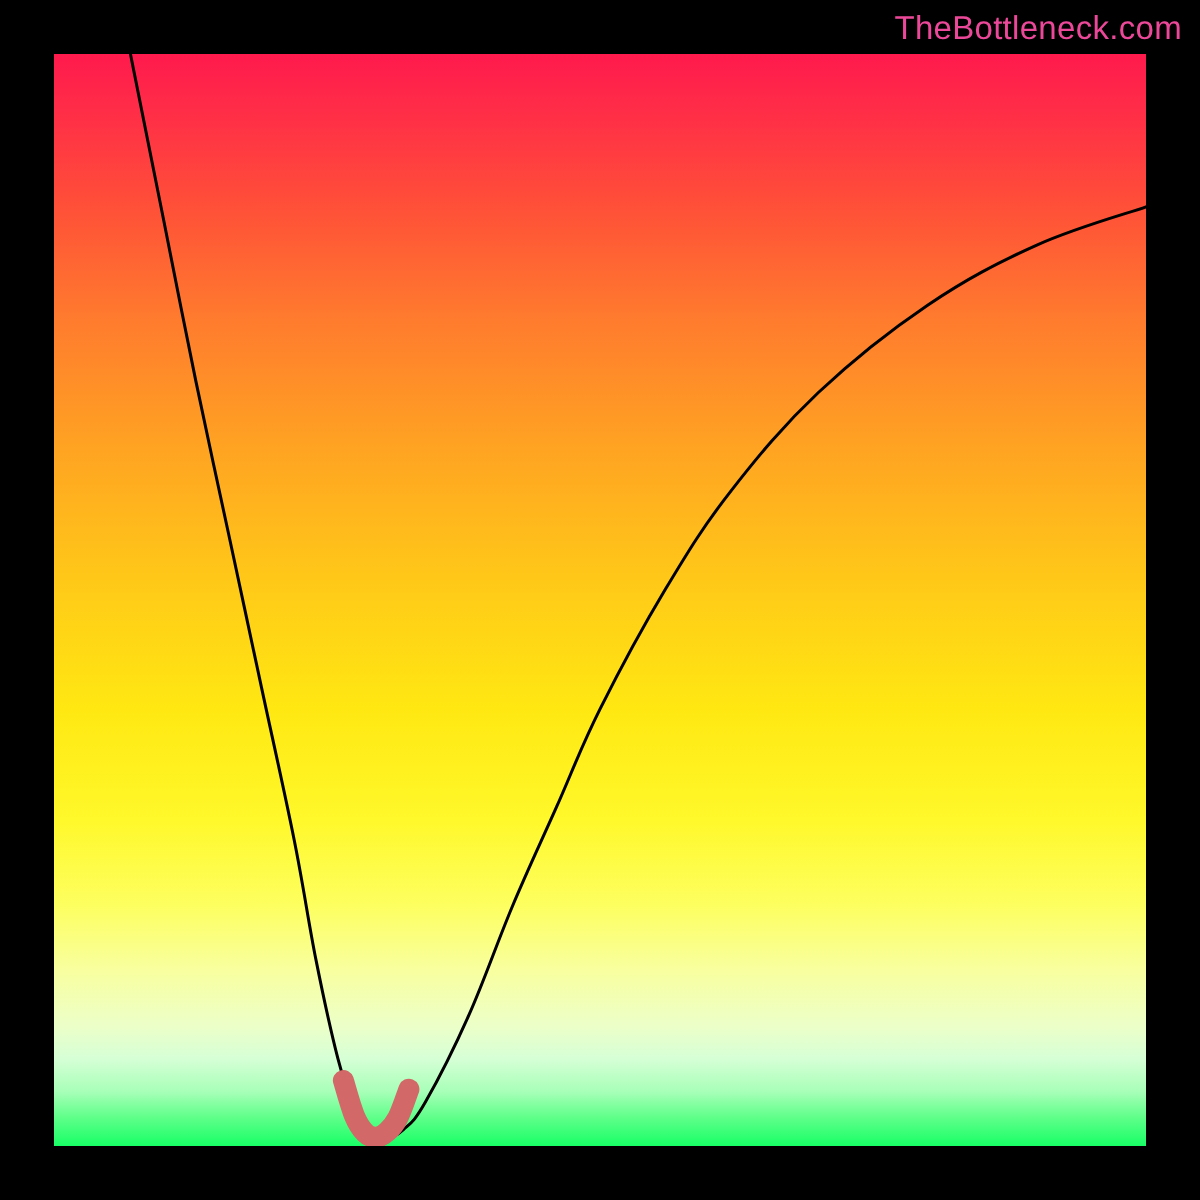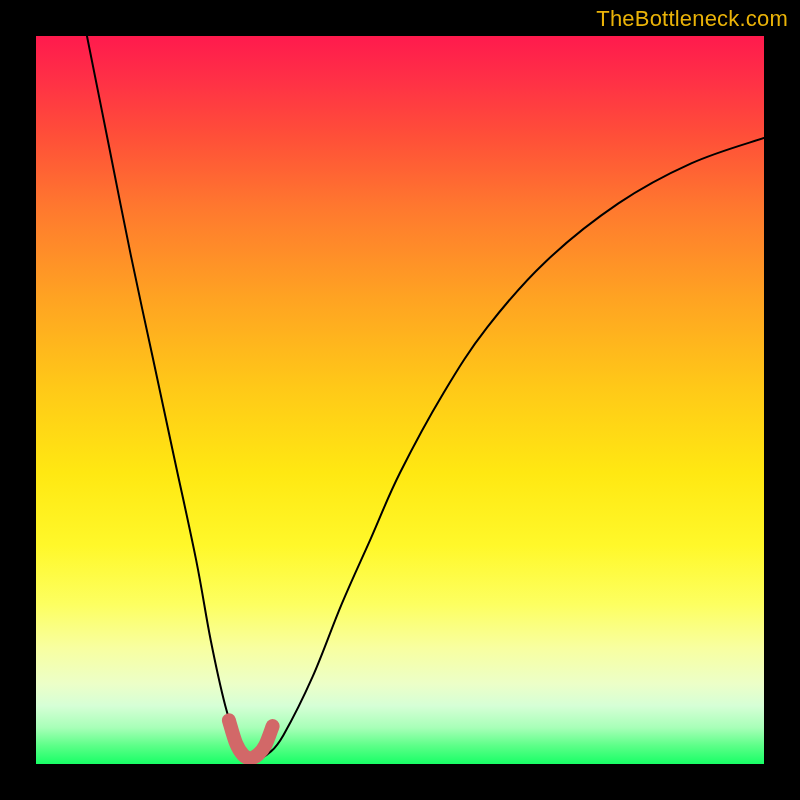--- a/index.html
+++ b/index.html
@@ -56,21 +56,21 @@
     position: absolute;
     left: 0;
     top: 0;
     width: 100%;
     height: 100%;
   }
   .watermark {
     position: absolute;
     top: 6px;
     right: 12px;
-    color: #eab308;
+    color: #ec4899;
     font-size: 22px;
     letter-spacing: 0.2px;
     white-space: nowrap;
   }
 </style>
 </head>
 <body>
 
 <div class="frame">
   <div class="watermark">TheBottleneck.com</div>

